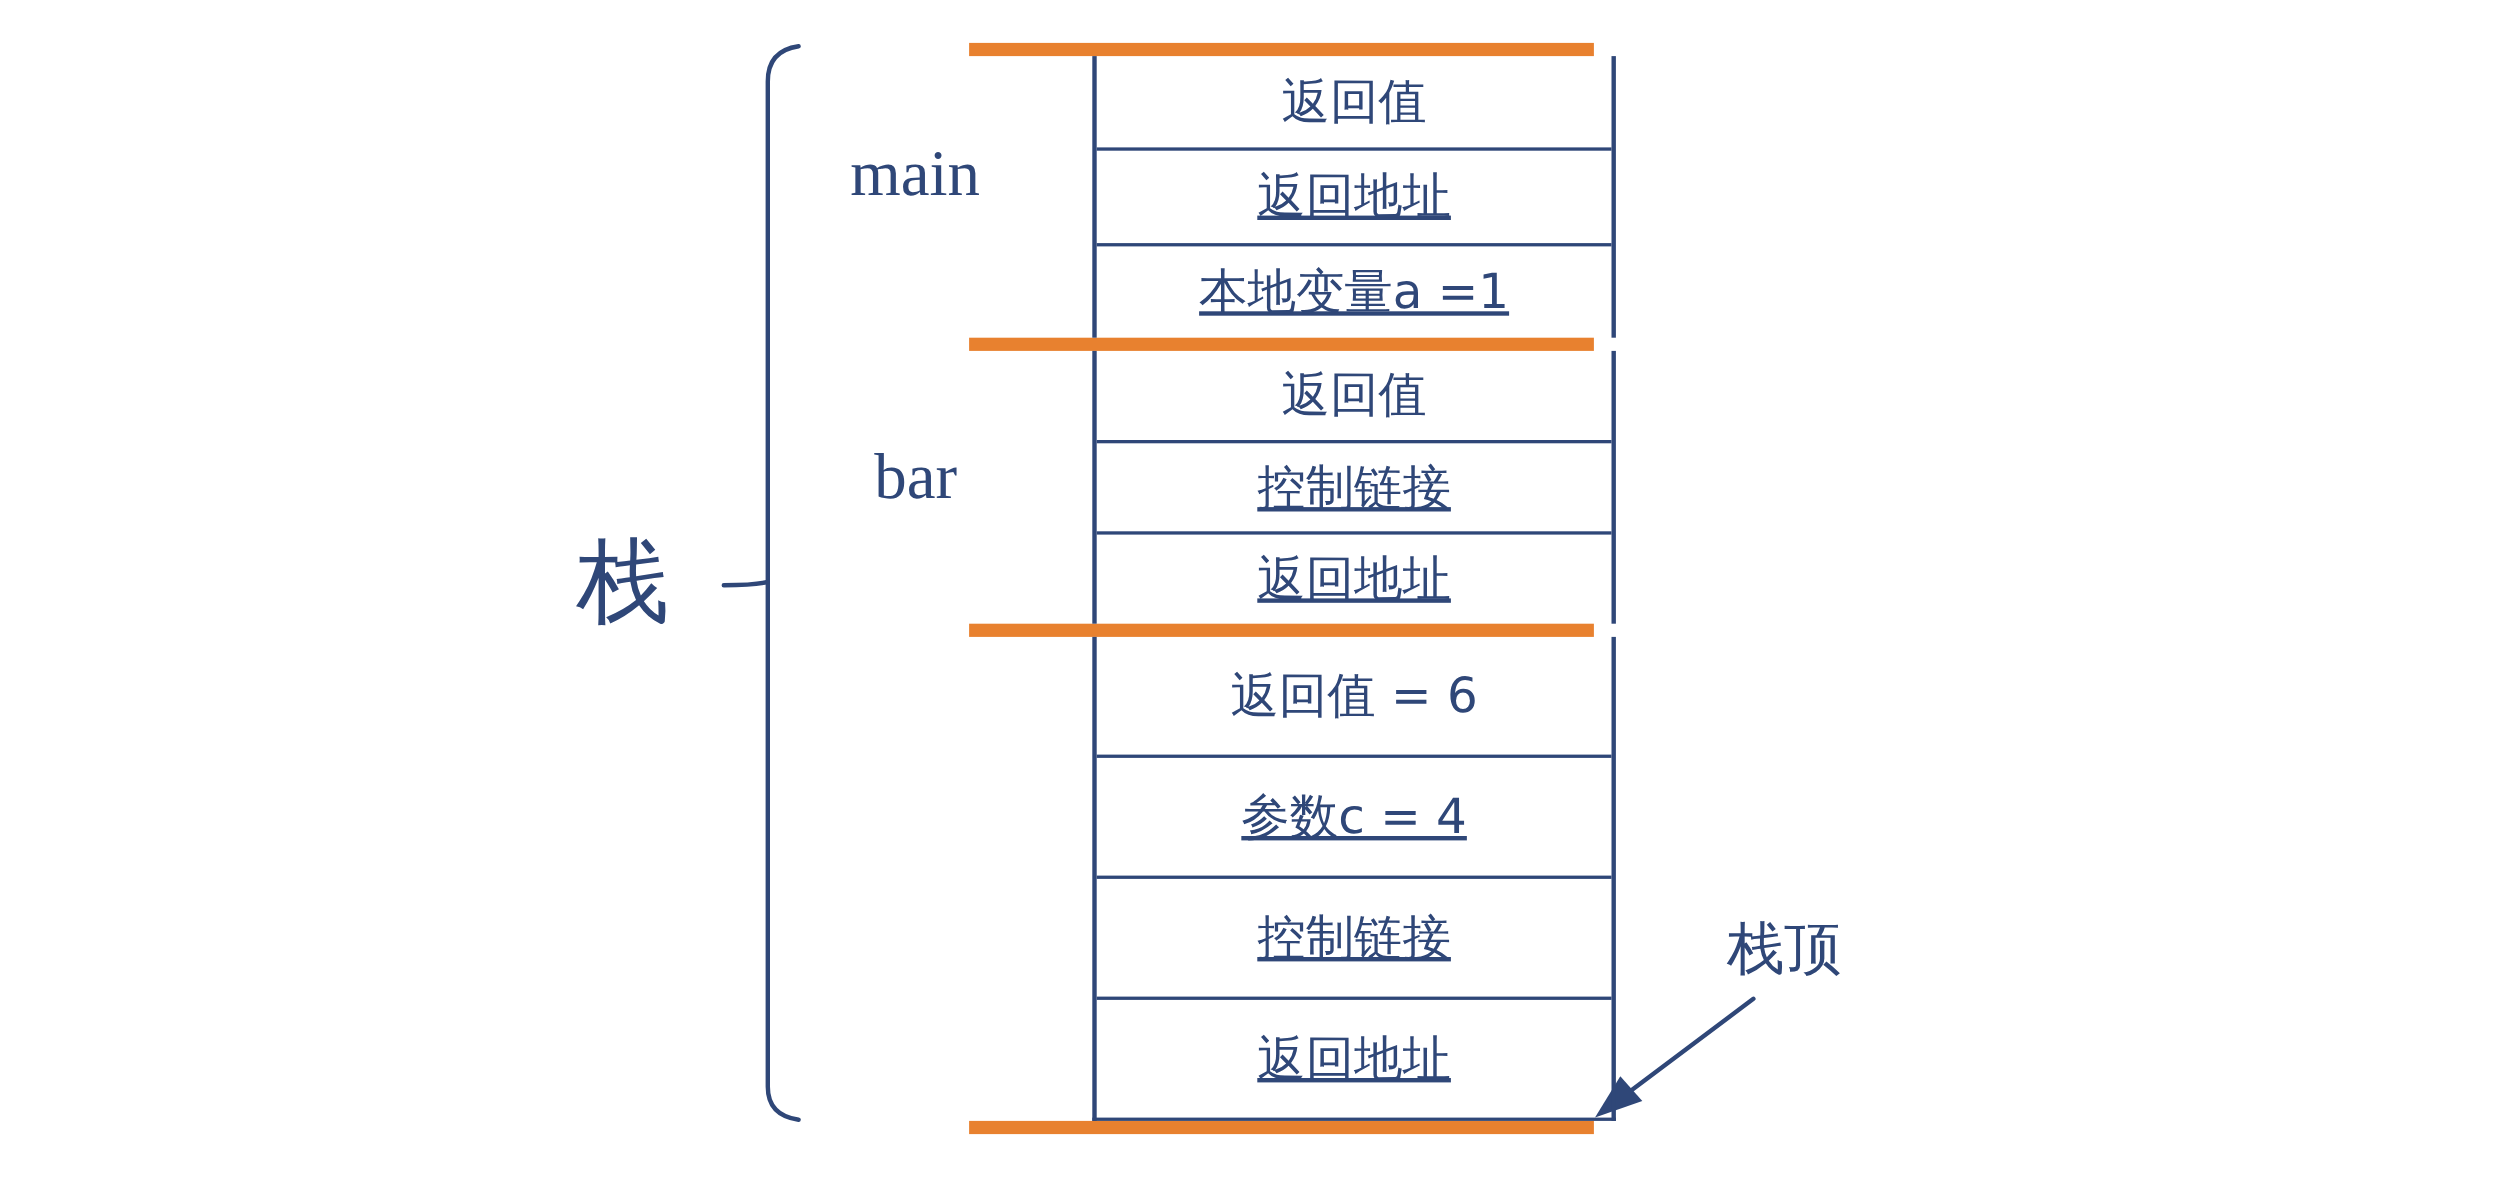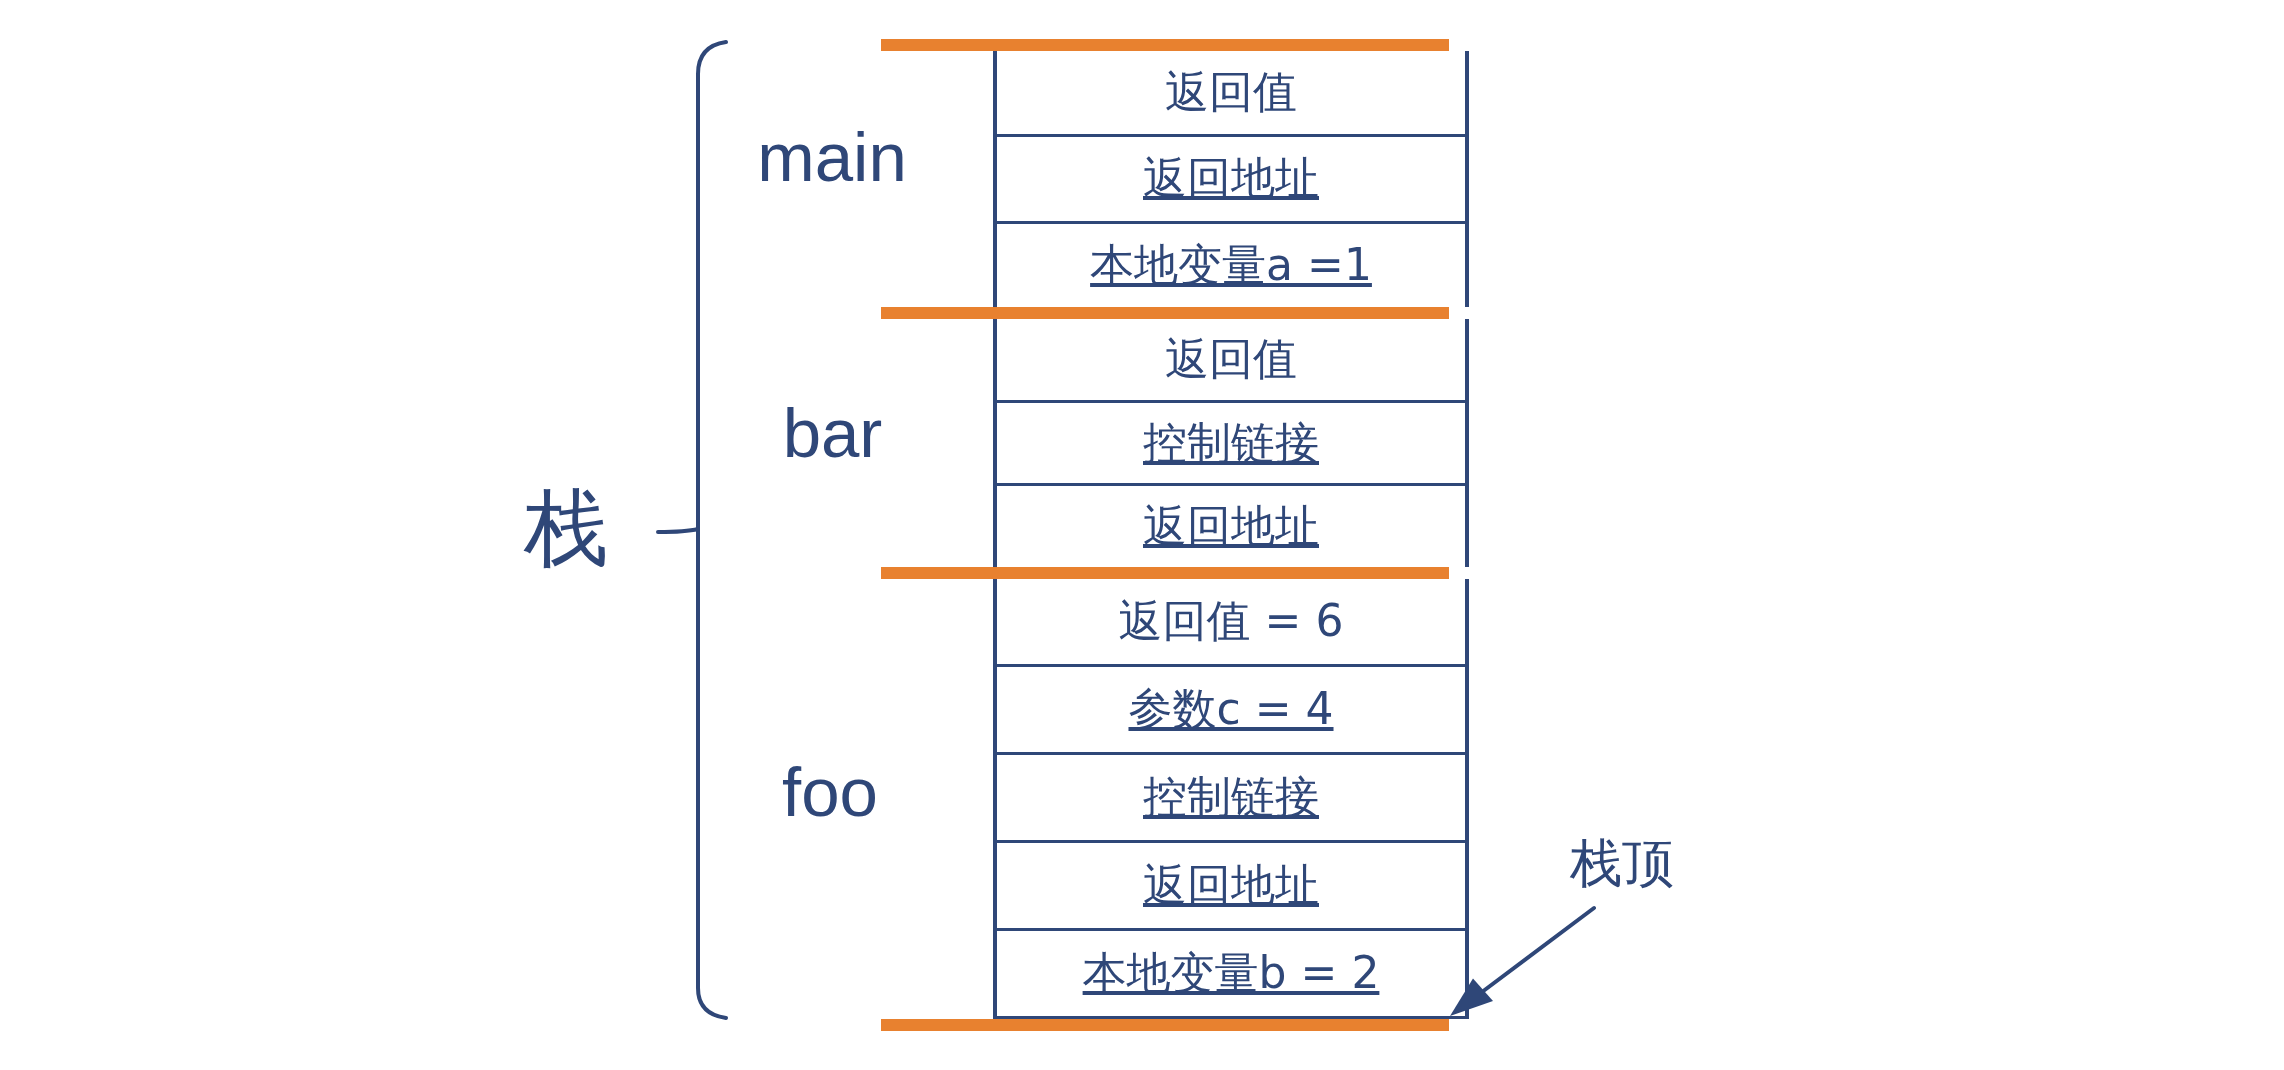--- a/index.html
+++ b/index.html
@@ -39,22 +39,22 @@
     line-height: 100px;
     text-align: center;
     letter-spacing: 0;
   }
   .frame-label {
     position: absolute;
     height: 72px;
     display: flex;
     align-items: center;
     justify-content: center;
-    font-family: Liberation Sans, sans-serif;
-    font-size: 69px;
+    font-family: Liberation Serif, serif;
+    font-size: 59px;
     font-weight: 500;
   }
   .frame-label.main { left: 742px; top: 121px; width: 180px; }
   .frame-label.bar  { left: 755px; top: 397px; width: 155px; }
   .frame-label.foo  { left: 755px; top: 756px; width: 150px; }
 
   .orange-bar {
     position: absolute;
     left: 881px;
     width: 568px;
@@ -111,21 +111,20 @@
     <path class="stroke-line" d="M 658 532 Q 686 532 698 529"></path>
 
     <path class="stroke-line" d="M 1594 908 L 1478 995"></path>
     <polygon class="arrow-head" points="1450,1016 1473,978.5 1493,1001"></polygon>
   </svg>
 
   <div class="stack-label">栈</div>
 
   <div class="frame-label main">main</div>
   <div class="frame-label bar">bar</div>
-  <div class="frame-label foo">foo</div>
 
   <div class="orange-bar b1"></div>
   <div class="orange-bar b2"></div>
   <div class="orange-bar b3"></div>
   <div class="orange-bar b4"></div>
 
   <div class="frame main">
     <div class="cell">返回值</div>
     <div class="cell">返回地址</div>
     <div class="cell">本地变量a =1</div>
@@ -135,18 +134,17 @@
     <div class="cell">返回值</div>
     <div class="cell">控制链接</div>
     <div class="cell">返回地址</div>
   </div>
 
   <div class="frame foo">
     <div class="cell">返回值 = 6</div>
     <div class="cell">参数c = 4</div>
     <div class="cell">控制链接</div>
     <div class="cell">返回地址</div>
-    <div class="cell">本地变量b = 2</div>
   </div>
 
   <div class="stack-top-label">栈顶</div>
 
 </div>
 
 </body></html>

